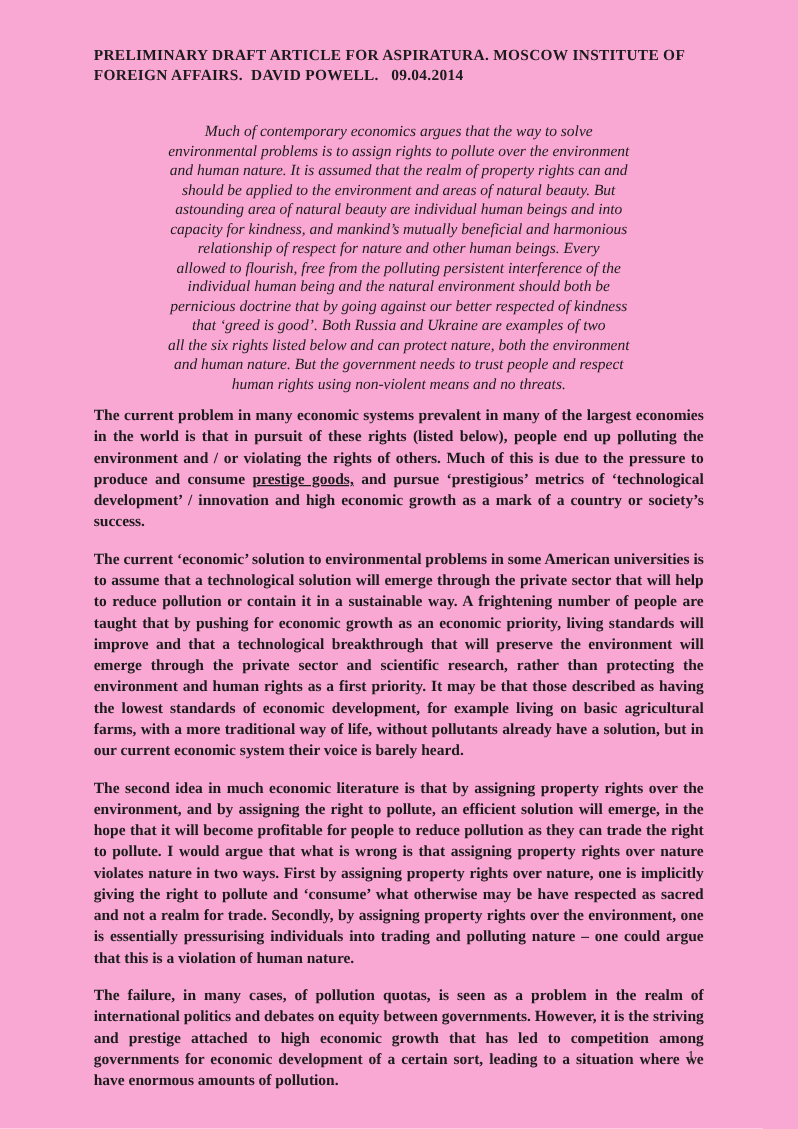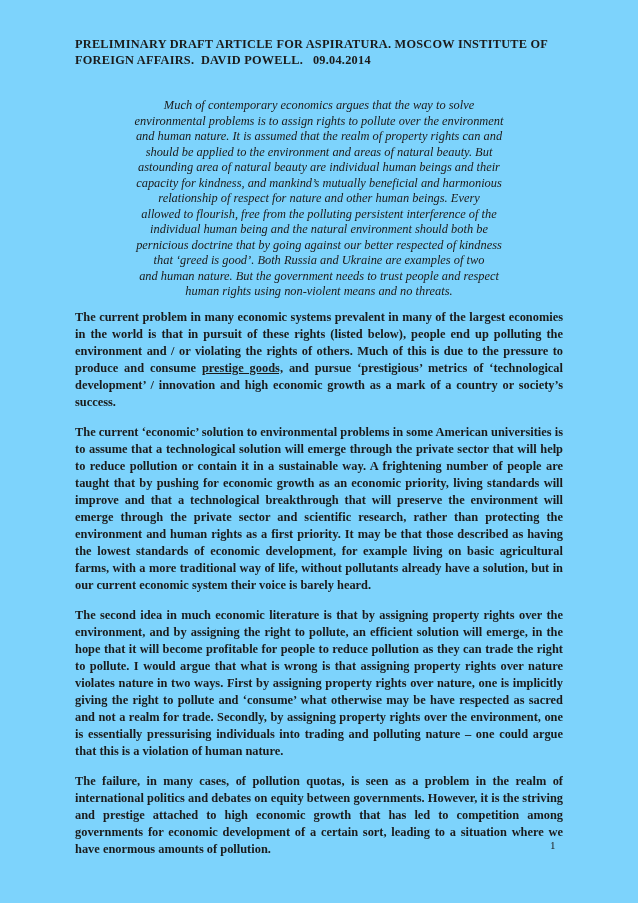--- a/index.html
+++ b/index.html
@@ -4,21 +4,21 @@
 <style>
   html, body {
     margin: 0;
     padding: 0;
     background: #ffffff;
   }
   .page {
     position: relative;
     width: 638px;
     height: 903px;
-    background: #7dd3fc;
+    background: #f9a8d4;
     overflow: hidden;
     font-family: "Liberation Serif", "DejaVu Serif", serif;
     color: #1b1b1b;
     box-sizing: border-box;
     padding: 36px 75px 0 75px;
   }
   .doc-header {
     font-weight: bold;
     font-size: 12.3px;
     line-height: 16px;
@@ -67,35 +67,36 @@
   <div class="quote-block">
 
       <div class="quote-line">Much of contemporary economics argues that the way to solve</div>
 
       <div class="quote-line">environmental problems is to assign rights to pollute over the environment</div>
 
       <div class="quote-line">and human nature. It is assumed that the realm of property rights can and</div>
 
       <div class="quote-line">should be applied to the environment and areas of natural beauty. But</div>
 
-      <div class="quote-line">astounding area of natural beauty are individual human beings and their</div>
+      <div class="quote-line">astounding area of natural beauty are individual human beings and into</div>
 
       <div class="quote-line">capacity for kindness, and mankind’s mutually beneficial and harmonious</div>
 
       <div class="quote-line">relationship of respect for nature and other human beings. Every</div>
 
       <div class="quote-line">allowed to flourish, free from the polluting persistent interference of the</div>
 
       <div class="quote-line">individual human being and the natural environment should both be</div>
 
       <div class="quote-line">pernicious doctrine that by going against our better respected of kindness</div>
 
       <div class="quote-line">that ‘greed is good’. Both Russia and Ukraine are examples of two</div>
 
 
+      <div class="quote-line">all the six rights listed below and can protect nature, both the environment</div>
 
       <div class="quote-line">and human nature. But the government needs to trust people and respect</div>
 
       <div class="quote-line">human rights using non-violent means and no threats.</div>
     </div>
 
   <p class="body-para"><span>The current problem in many economic systems prevalent in many of the largest economies in the world is that in pursuit of these rights (listed below), people end up polluting the environment and / or violating the rights of others. Much of this is due to the pressure to produce and consume </span><span class="underline">prestige goods,</span><span> and pursue ‘prestigious’ metrics of ‘technological development’ / innovation and high economic growth as a mark of a country or society’s success.</span></p>
 
   <p class="body-para">The current ‘economic’ solution to environmental problems in some American universities is to assume that a technological solution will emerge through the private sector that will help to reduce pollution or contain it in a sustainable way. A frightening number of people are taught that by pushing for economic growth as an economic priority, living standards will improve and that a technological breakthrough that will preserve the environment will emerge through the private sector and scientific research, rather than protecting the environment and human rights as a first priority. It may be that those described as having the lowest standards of economic development, for example living on basic agricultural farms, with a more traditional way of life, without pollutants already have a solution, but in our current economic system their voice is barely heard.</p>
 

